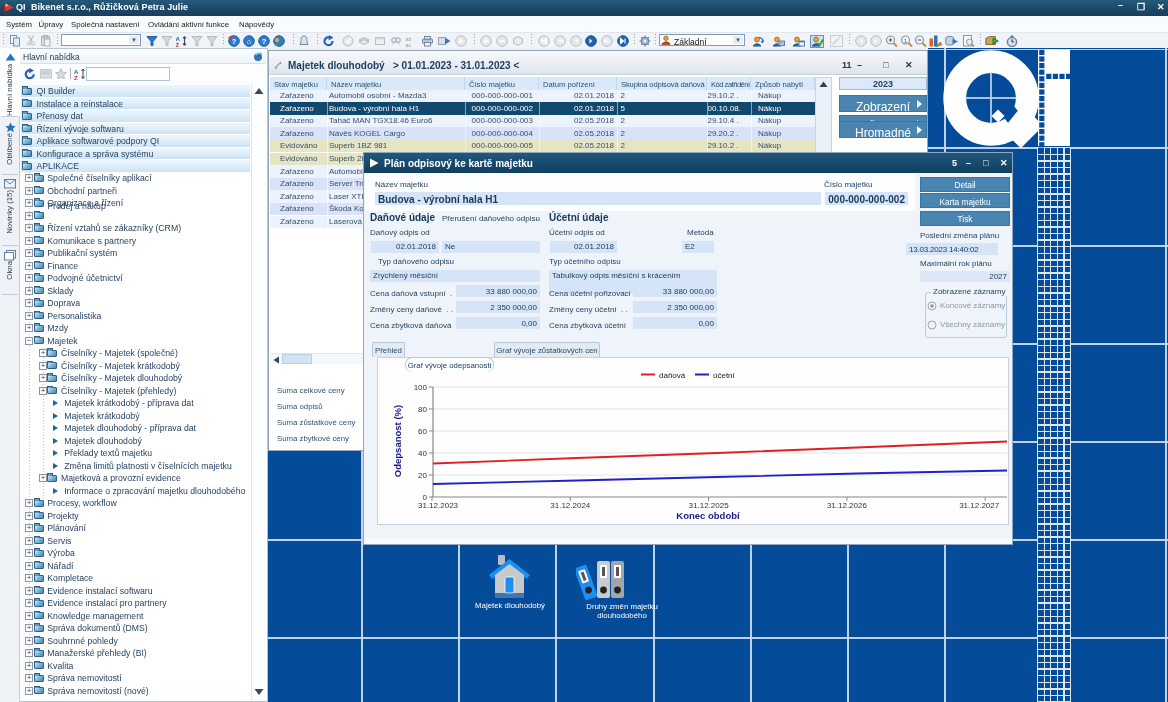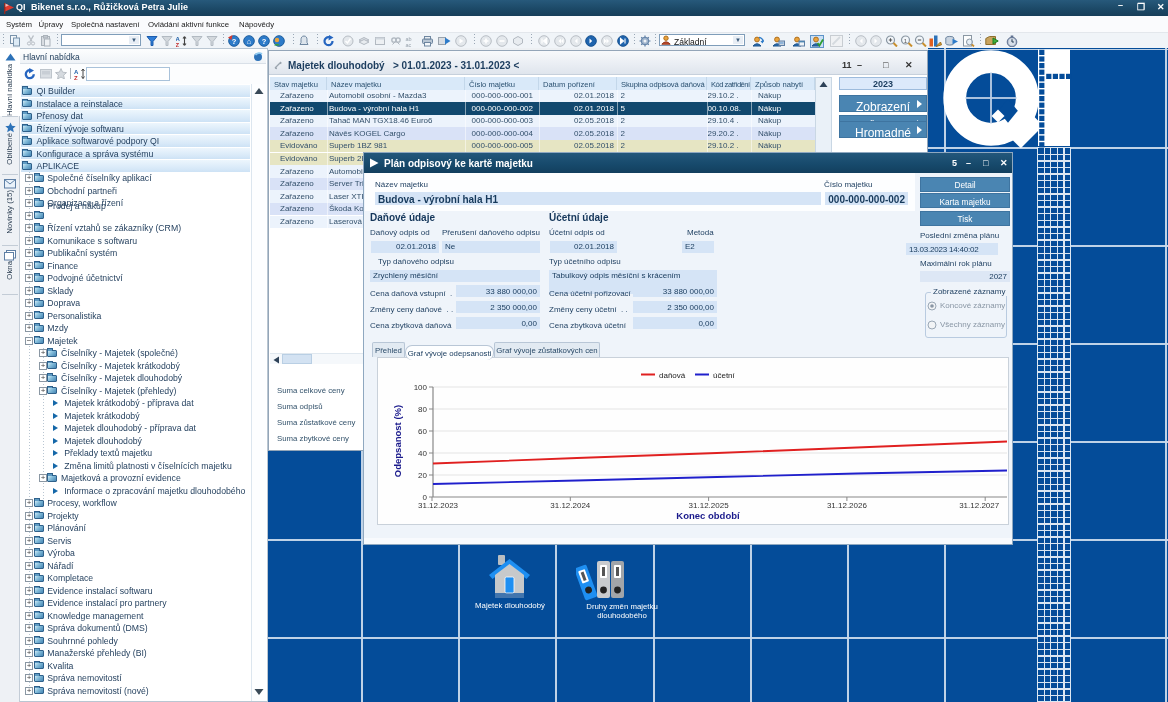--- a/index.html
+++ b/index.html
@@ -470,21 +470,21 @@
 <div class="fold" style="left:13.5px;top:115.8px"></div>
 <div class="trow" style="left:27.3px;top:114.4px">Organizace a řízení</div>
 <div class="expd" style="left:5px;top:127.9px">+</div>
 <div class="fold" style="left:13.5px;top:128.3px"></div>
 <div class="trow" style="left:27.3px;top:117px">Prodej a nákup</div>
 <div class="expd" style="left:5px;top:140.4px">+</div>
 <div class="fold" style="left:13.5px;top:140.8px"></div>
 <div class="trow" style="left:27.3px;top:139.4px">Řízení vztahů se zákazníky (CRM)</div>
 <div class="expd" style="left:5px;top:152.9px">+</div>
 <div class="fold" style="left:13.5px;top:153.3px"></div>
-<div class="trow" style="left:27.3px;top:151.9px">Komunikace s softwaru</div>
+<div class="trow" style="left:27.3px;top:151.9px">Komunikace s partnery</div>
 <div class="expd" style="left:5px;top:165.4px">+</div>
 <div class="fold" style="left:13.5px;top:165.8px"></div>
 <div class="trow" style="left:27.3px;top:164.4px">Publikační systém</div>
 <div class="expd" style="left:5px;top:177.9px">+</div>
 <div class="fold" style="left:13.5px;top:178.3px"></div>
 <div class="trow" style="left:27.3px;top:176.9px">Finance</div>
 <div class="expd" style="left:5px;top:190.4px">+</div>
 <div class="fold" style="left:13.5px;top:190.8px"></div>
 <div class="trow" style="left:27.3px;top:189.4px">Podvojné účetnictví</div>
 <div class="expd" style="left:5px;top:202.9px">+</div>
@@ -760,21 +760,21 @@
       <circle cx="5" cy="5" r="4" fill="#F2F4F6" stroke="#9AA7B5"></circle>
       <circle cx="5" cy="5" r="1.8" fill="#8A97A5"></circle>
     </svg>
 <div class="lbl" style="left:576px;top:148px;color:#8A97A5">Koncové záznamy</div>
 <svg class="abs" style="left:563px;top:167px" width="10" height="10">
       <circle cx="5" cy="5" r="4" fill="#F2F4F6" stroke="#9AA7B5"></circle>
     </svg>
 <div class="lbl" style="left:576px;top:167px;color:#8A97A5">Všechny záznamy</div>
 <div class="abs" style="left:6px;top:59px;font-size:10px;font-weight:bold;color:#14365A;">Daňové údaje</div>
 <div class="lbl" style="left:6px;top:75px">Daňový odpis od</div>
-<div class="lbl" style="left:78px;top:75px">Přerušení daňového odpisu</div>
+<div class="lbl" style="left:78px;top:61px">Přerušení daňového odpisu</div>
 <div class="fld" style="left:7px;top:87.5px;width:68px;height:12px;text-align:right;">02.01.2018</div>
 <div class="fld" style="left:78px;top:87.5px;width:98px;height:12px;">Ne</div>
 <div class="lbl" style="left:14px;top:104px">Typ daňového odpisu</div>
 <div class="fld" style="left:6px;top:116.5px;width:170px;height:12px;">Zrychlený měsíční</div>
 <div class="lbl" style="left:6px;top:136px">Cena daňová vstupní&nbsp; .</div>
 <div class="fld" style="left:92px;top:132px;width:84px;height:12px;text-align:right;">33 880 000,00</div>
 <div class="lbl" style="left:6px;top:152px">Změny ceny daňové&nbsp; . .</div>
 <div class="fld" style="left:92px;top:148px;width:84px;height:12px;text-align:right;">2 350 000,00</div>
 <div class="lbl" style="left:6px;top:168px">Cena zbytková daňová</div>
 <div class="fld" style="left:92px;top:164px;width:84px;height:12px;text-align:right;">0,00</div>
@@ -785,21 +785,21 @@
 <div class="fld" style="left:318px;top:87.5px;width:32px;height:12px;">E2</div>
 <div class="lbl" style="left:185px;top:104px">Typ účetního odpisu</div>
 <div class="fld" style="left:185px;top:116.5px;width:168px;height:24px;">Tabulkový odpis měsíční s krácením</div>
 <div class="lbl" style="left:185px;top:136px">Cena účetní pořizovací</div>
 <div class="fld" style="left:269px;top:132px;width:84px;height:12px;text-align:right;">33 880 000,00</div>
 <div class="lbl" style="left:185px;top:152px">Změny ceny účetní&nbsp; . .</div>
 <div class="fld" style="left:269px;top:148px;width:84px;height:12px;text-align:right;">2 350 000,00</div>
 <div class="lbl" style="left:185px;top:168px">Cena zbytková účetní</div>
 <div class="fld" style="left:269px;top:164px;width:84px;height:12px;text-align:right;">0,00</div>
 <div class="tab" style="left:8px;top:189px;width:33px;">Přehled</div>
-<div class="tab on" style="left:41px;top:192px;width:89px;border-radius:7px;">Graf vývoje odepsanosti</div>
+<div class="tab on" style="left:41px;top:204px;width:89px;border-radius:7px;">Graf vývoje odepsanosti</div>
 <div class="tab" style="left:130px;top:189px;width:106px;">Graf vývoje zůstatkových cen</div>
 <svg class="abs" style="left:13px;top:204px" width="632" height="168">
       <rect x="0.5" y="0.5" width="631" height="167" fill="#FEFEFE" stroke="#C9D1DA"></rect>
       <line x1="264" y1="17.5" x2="278" y2="17.5" stroke="#E02020" stroke-width="2"></line>
       <text x="282" y="20.5" font-size="8" fill="#222">daňová</text>
       <line x1="318" y1="17.5" x2="332" y2="17.5" stroke="#2020CC" stroke-width="2"></line>
       <text x="336" y="20.5" font-size="8" fill="#222">účetní</text>
       <line x1="56" y1="30" x2="630" y2="30" stroke="#E4E4E4" stroke-width="1"></line>
       <line x1="52" y1="30" x2="56" y2="30" stroke="#888" stroke-width="1"></line>
       <text x="50" y="33" font-size="8" fill="#333" text-anchor="end">100</text>

